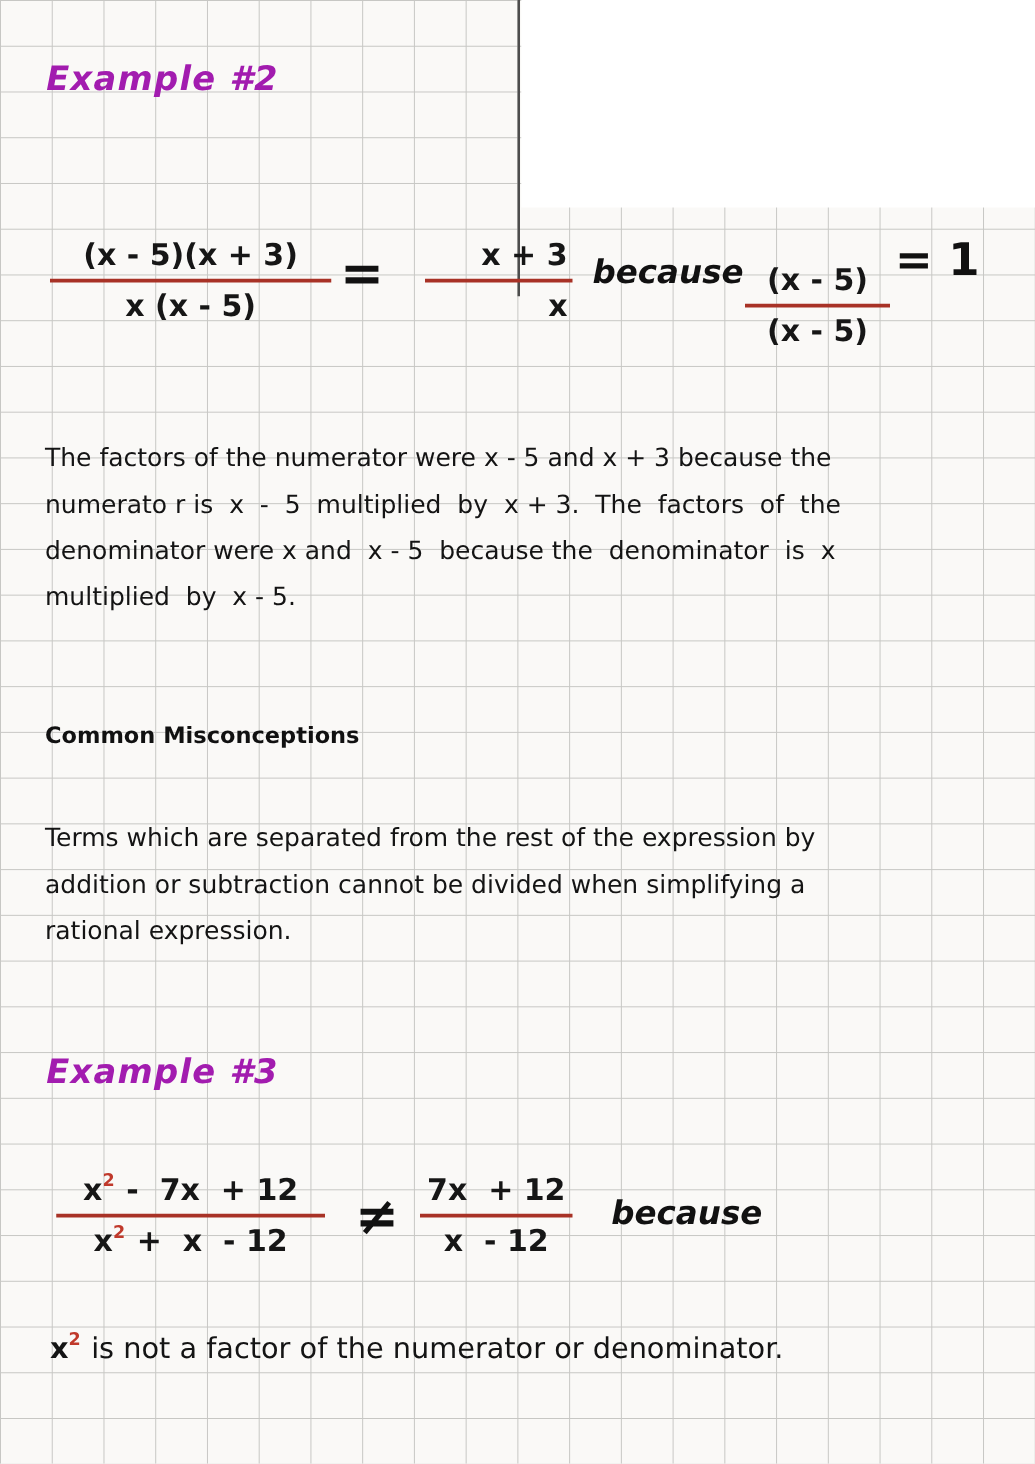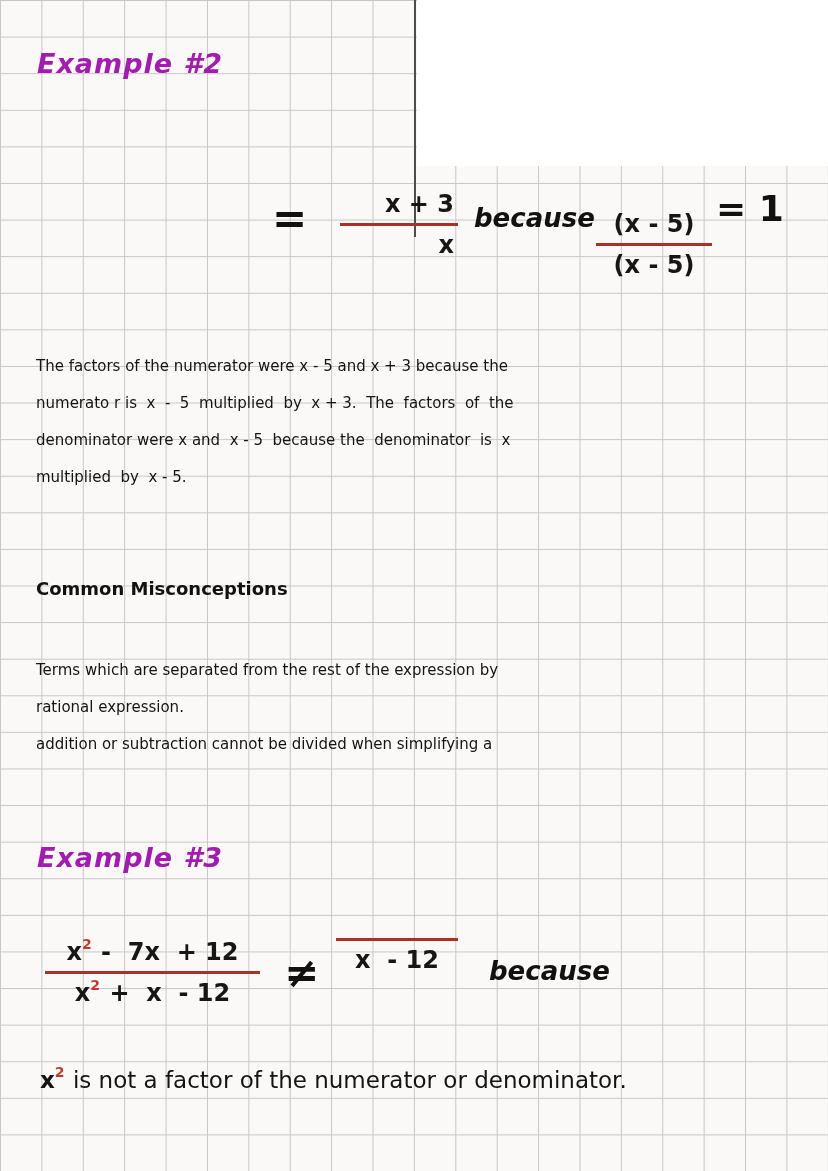--- a/index.html
+++ b/index.html
@@ -30,21 +30,21 @@
 
   .abs { position:absolute; }
 
   .ex-heading {
     font-size:27px; font-weight:bold; font-style:italic;
     color:#a21caf; letter-spacing:1px; white-space:pre;
   }
   .section-heading {
     font-size:18px; font-weight:bold; color:#111; white-space:pre;
   }
-  .para { font-size:15px; line-height:37px; color:#141414; }
+  .para { font-size:20px; line-height:37px; color:#141414; }
   .para .line { white-space:pre; }
 
   
   .frac { position:absolute; text-align:center; font-weight:bold; font-size:24px; }
   .frac .num { padding:0 4px 5px; white-space:pre; }
   .frac .den { padding:5px 4px 0; white-space:pre; }
   .frac .bar { height:2.5px; background:#a83226; border:none; }
 
   .big-eq { font-size:42px; font-weight:bold; color:#111; }
   .because { font-size:26px; font-weight:bold; font-style:italic; color:#111; white-space:pre; }
@@ -62,20 +62,25 @@
 <body>
 
 <div class="grid"></div>
 <div class="white-patch"></div>
 <div class="dark-vline"></div>
 
 <div class="abs ex-heading" style="left:37px; top:48px;">Example #2</div>
 
 <div class="abs" style="left:0; top:186px; width:828px; height:100px;">
 
+  <div class="frac" style="left:40px; top:4px; width:225px;">
+    <div class="num">(x - 5)(x + 3)</div>
+    <div class="bar"></div>
+    <div class="den">x (x - 5)</div>
+  </div>
 
   <div class="abs big-eq" style="left:272px; top:8px;">=</div>
 
   <div class="frac" style="left:340px; top:4px; width:118px;text-align:right;">
     <div class="num">x + 3</div>
     <div class="bar"></div>
     <div class="den">x</div>
   </div>
 
   <div class="abs because" style="left:474px; top:17px;">because</div>
@@ -93,37 +98,38 @@
   <div class="line">The factors of the numerator were x - 5 and x + 3 because the</div>
   <div class="line">numerato r is  x  -  5  multiplied  by  x + 3.  The  factors  of  the</div>
   <div class="line">denominator were x and  x - 5  because the  denominator  is  x</div>
   <div class="line">multiplied  by  x - 5.</div>
 </div>
 
 <div class="abs section-heading" style="left:36px; top:578px;">Common Misconceptions</div>
 
 <div class="abs para" style="left:36px; top:652px; width:770px;">
   <div class="line">Terms which are separated from the rest of the expression by</div>
+  <div class="line">addition or subtraction cannot be divided when simplifying a</div>
   <div class="line">rational expression.</div>
-  <div class="line">addition or subtraction cannot be divided when simplifying a</div>
 </div>
 
 <div class="abs ex-heading" style="left:37px; top:842px;">Example #3</div>
 
 <div class="abs" style="left:0; top:936px; width:788px; height:100px;">
 
   <div class="frac" style="left:45px; top:2px; width:215px;">
     <div class="num"><span class="math-text">x</span><sup class="red-sup">2</sup><span class="math-text"> -  7x  + 12</span></div>
     <div class="bar"></div>
     <div class="den"><span class="math-text">x</span><sup class="red-sup">2</sup><span class="math-text"> +  x  - 12</span></div>
   </div>
 
   <div class="abs big-eq" style="left:284px; top:12px;">≠</div>
 
   <div class="frac" style="left:336px; top:2px; width:122px;">
+    <div class="num">7x  + 12</div>
     <div class="bar"></div>
     <div class="den">x  - 12</div>
   </div>
 
   <div class="abs because" style="left:489px; top:20px;">because</div>
 </div>
 
 <div class="abs note" style="left:40px; top:1066px;">
   <span class="math-bold math-text">x</span><sup class="red-sup">2</sup><span class="math-text"> is not a factor of the numerator or denominator.</span>
 </div>

